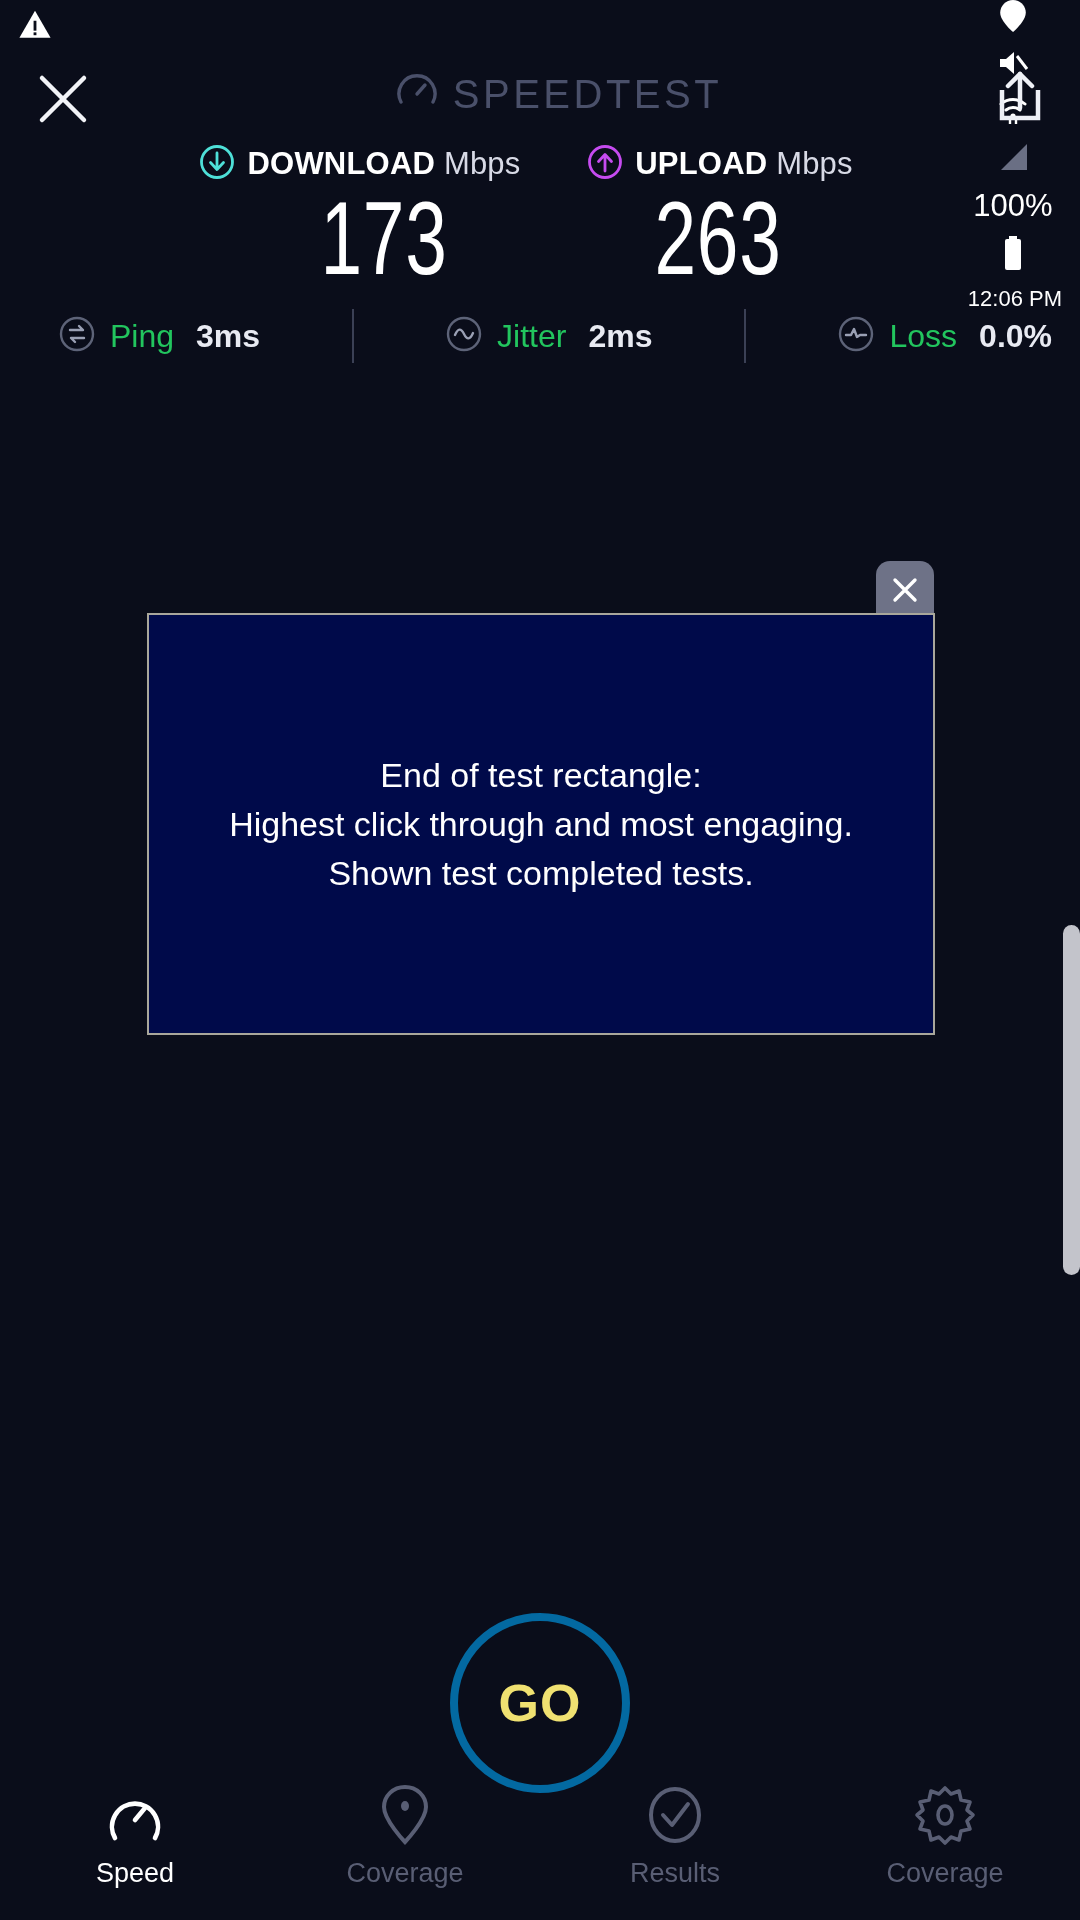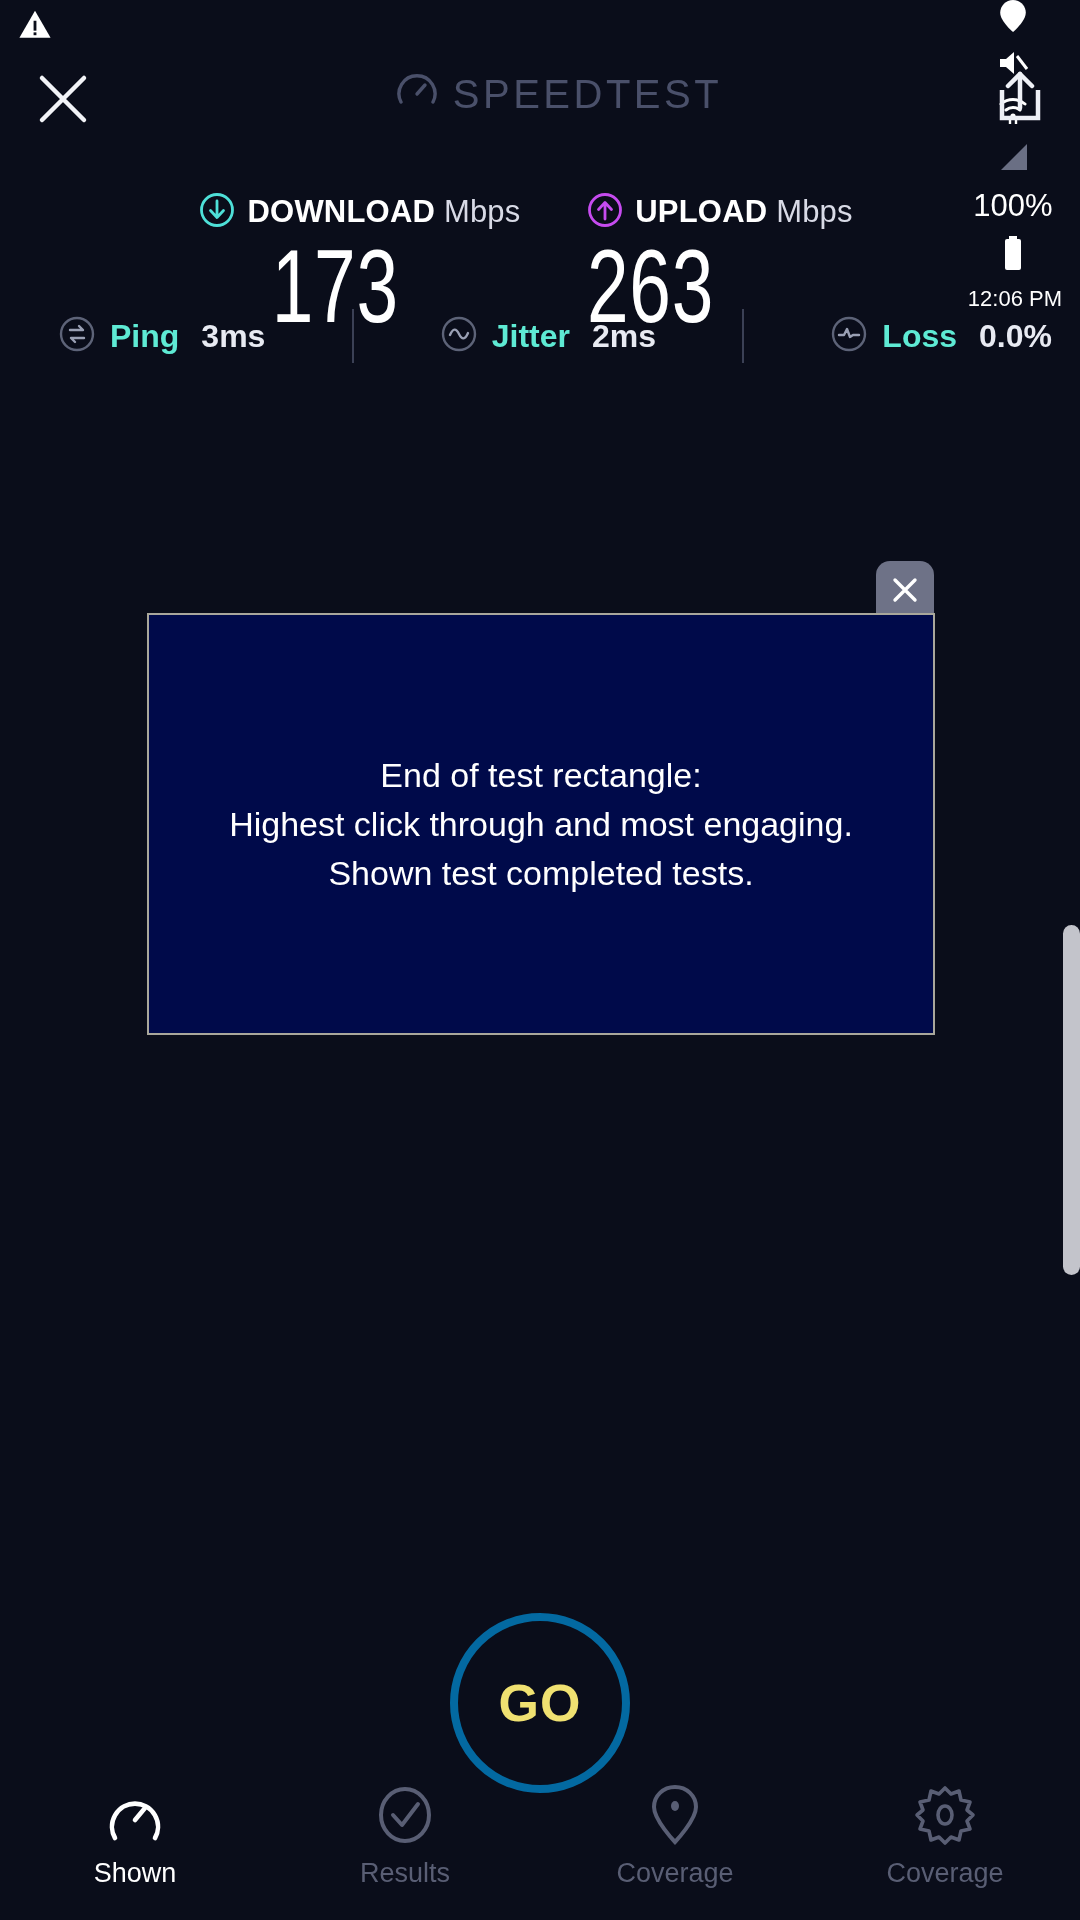--- a/index.html
+++ b/index.html
@@ -54,21 +54,21 @@
     cursor:pointer;
   }
 
   
   .results {
     position:absolute; top:140px; left:0; width:1080px;
   }
   .res-row {
     display:flex; justify-content:center; align-items:flex-start;
   }
-  .res-col { width:360px; text-align:left;margin-top:48px; }
+  .res-col { width:360px; text-align:center; }
   .res-label-wrap {
     display:flex; align-items:center; justify-content:center; gap:12px;
     height:48px;
   }
   .res-label {
     font-size:31px; font-weight:700; color:#ffffff; letter-spacing:0.2px;
   }
   .res-label .unit { font-weight:400; color:#d8dae6; }
   .res-value {
     font-size:104px; line-height:108px; color:#ffffff;
@@ -84,21 +84,21 @@
   
   .metrics {
     position:absolute; top:300px; left:0; width:1080px; height:72px;
     display:flex; align-items:center;
   }
   .metric {
     display:flex; align-items:center; gap:14px;
     height:72px;
   }
   .metric .m-name {
-    font-size:32px; font-weight:700; color:#5eead4;
+    font-size:32px; font-weight:400; color:#22c55e;
   }
   .metric .m-val {
     font-size:32px; font-weight:700; color:#e8eaf2; margin-left:8px;
   }
   .m-sep {
     width:2px; height:54px; background:#3b4055;
   }
   .metrics-inner {
     display:flex; align-items:center; width:1080px;
     padding-left:58px; padding-right:28px;
@@ -330,45 +330,45 @@
   </div>
 
   <div class="bottomnav">
     <div class="nav-item active">
       <span class="nav-icon">
         <svg width="60" height="58" viewBox="0 0 60 58">
           <path d="M10 52 A23 23 0 1 1 50 52" stroke="#ffffff" stroke-width="4.6" fill="none" stroke-linecap="round"></path>
           <path d="M30 34 L40 22" stroke="#ffffff" stroke-width="4.6" stroke-linecap="round"></path>
         </svg>
       </span>
-      <span class="nav-label">Shown</span>
+      <span class="nav-label">Speed</span>
+    </div>
+
+    <div class="nav-item">
+      <span class="nav-icon">
+        <svg width="50" height="62" viewBox="0 0 50 62">
+          <path d="M25 3 C13 3 4 12 4 23 C4 36 25 58 25 58 C25 58 46 36 46 23 C46 12 37 3 25 3 Z" stroke="#595e74" stroke-width="4" fill="none"></path>
+          <ellipse cx="25" cy="22" rx="4" ry="5" fill="#595e74"></ellipse>
+        </svg>
+      </span>
+      <span class="nav-label">Coverage</span>
     </div>
 
     <div class="nav-item">
       <span class="nav-icon">
         <svg width="58" height="58" viewBox="0 0 58 58">
           <ellipse cx="29" cy="29" rx="24" ry="26" stroke="#595e74" stroke-width="4" fill="none"></ellipse>
           <path d="M17 29 L26 39 L42 18" stroke="#595e74" stroke-width="4" fill="none" stroke-linecap="round" stroke-linejoin="round"></path>
         </svg>
       </span>
       <span class="nav-label">Results</span>
     </div>
 
     <div class="nav-item">
       <span class="nav-icon">
-        <svg width="50" height="62" viewBox="0 0 50 62">
-          <path d="M25 3 C13 3 4 12 4 23 C4 36 25 58 25 58 C25 58 46 36 46 23 C46 12 37 3 25 3 Z" stroke="#595e74" stroke-width="4" fill="none"></path>
-          <ellipse cx="25" cy="22" rx="4" ry="5" fill="#595e74"></ellipse>
-        </svg>
-      </span>
-      <span class="nav-label">Coverage</span>
-    </div>
-
-    <div class="nav-item">
-      <span class="nav-icon">
         <svg width="62" height="62" viewBox="0 0 62 62">
           <path d="M31 4 L37 10 L45 7 L47 16 L56 18 L53 26 L59 31 L53 37 L56 45 L47 47 L45 56 L37 53 L31 59 L25 53 L17 56 L15 47 L6 45 L9 37 L3 31 L9 26 L6 18 L15 16 L17 7 L25 10 Z" stroke="#595e74" stroke-width="3.6" fill="none" stroke-linejoin="round"></path>
           <ellipse cx="31" cy="31" rx="7" ry="9" stroke="#595e74" stroke-width="3.6" fill="none"></ellipse>
         </svg>
       </span>
       <span class="nav-label">Coverage</span>
     </div>
   </div>
 
 </div>

